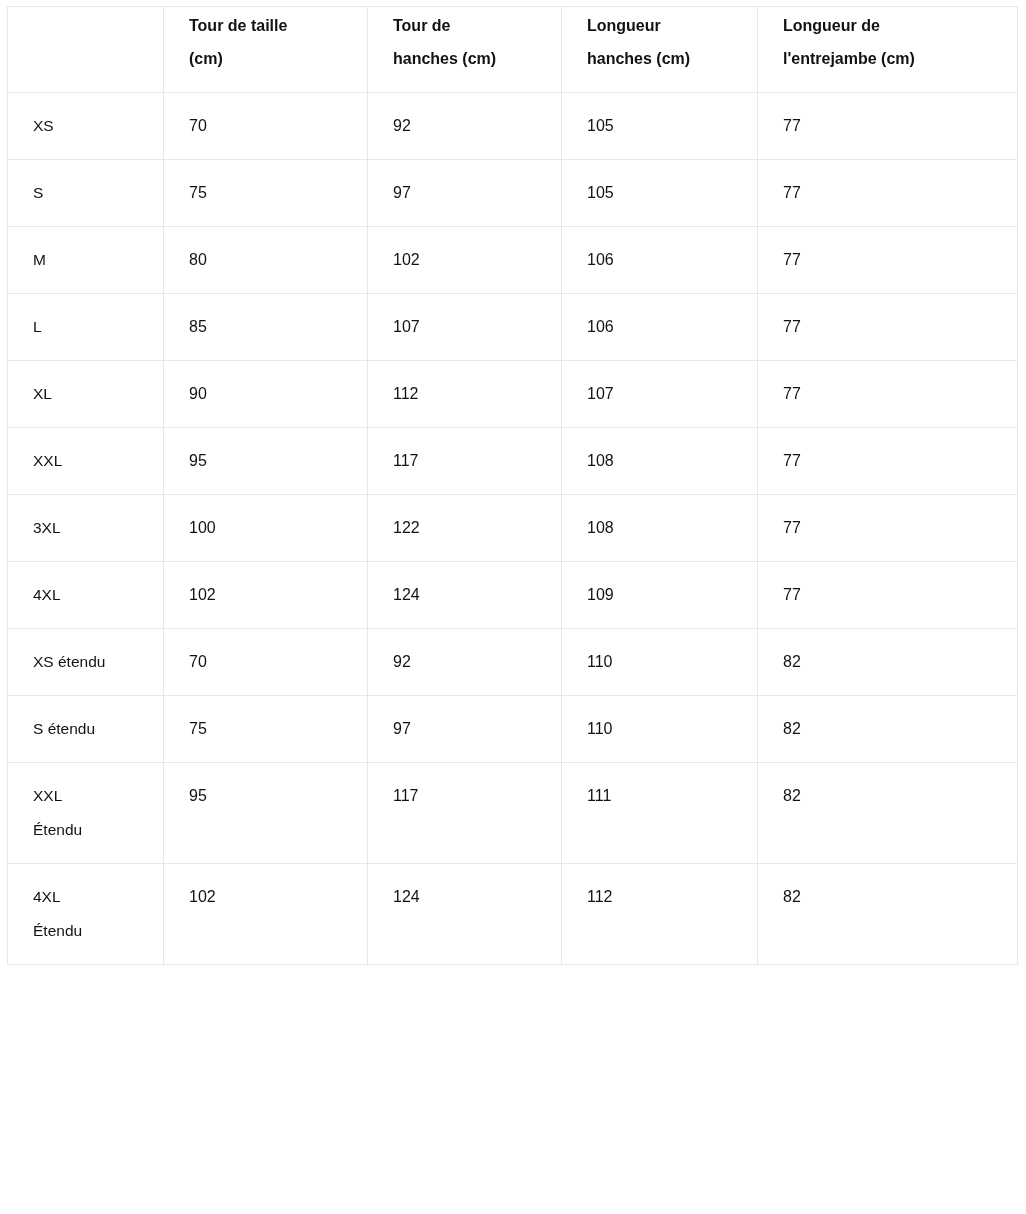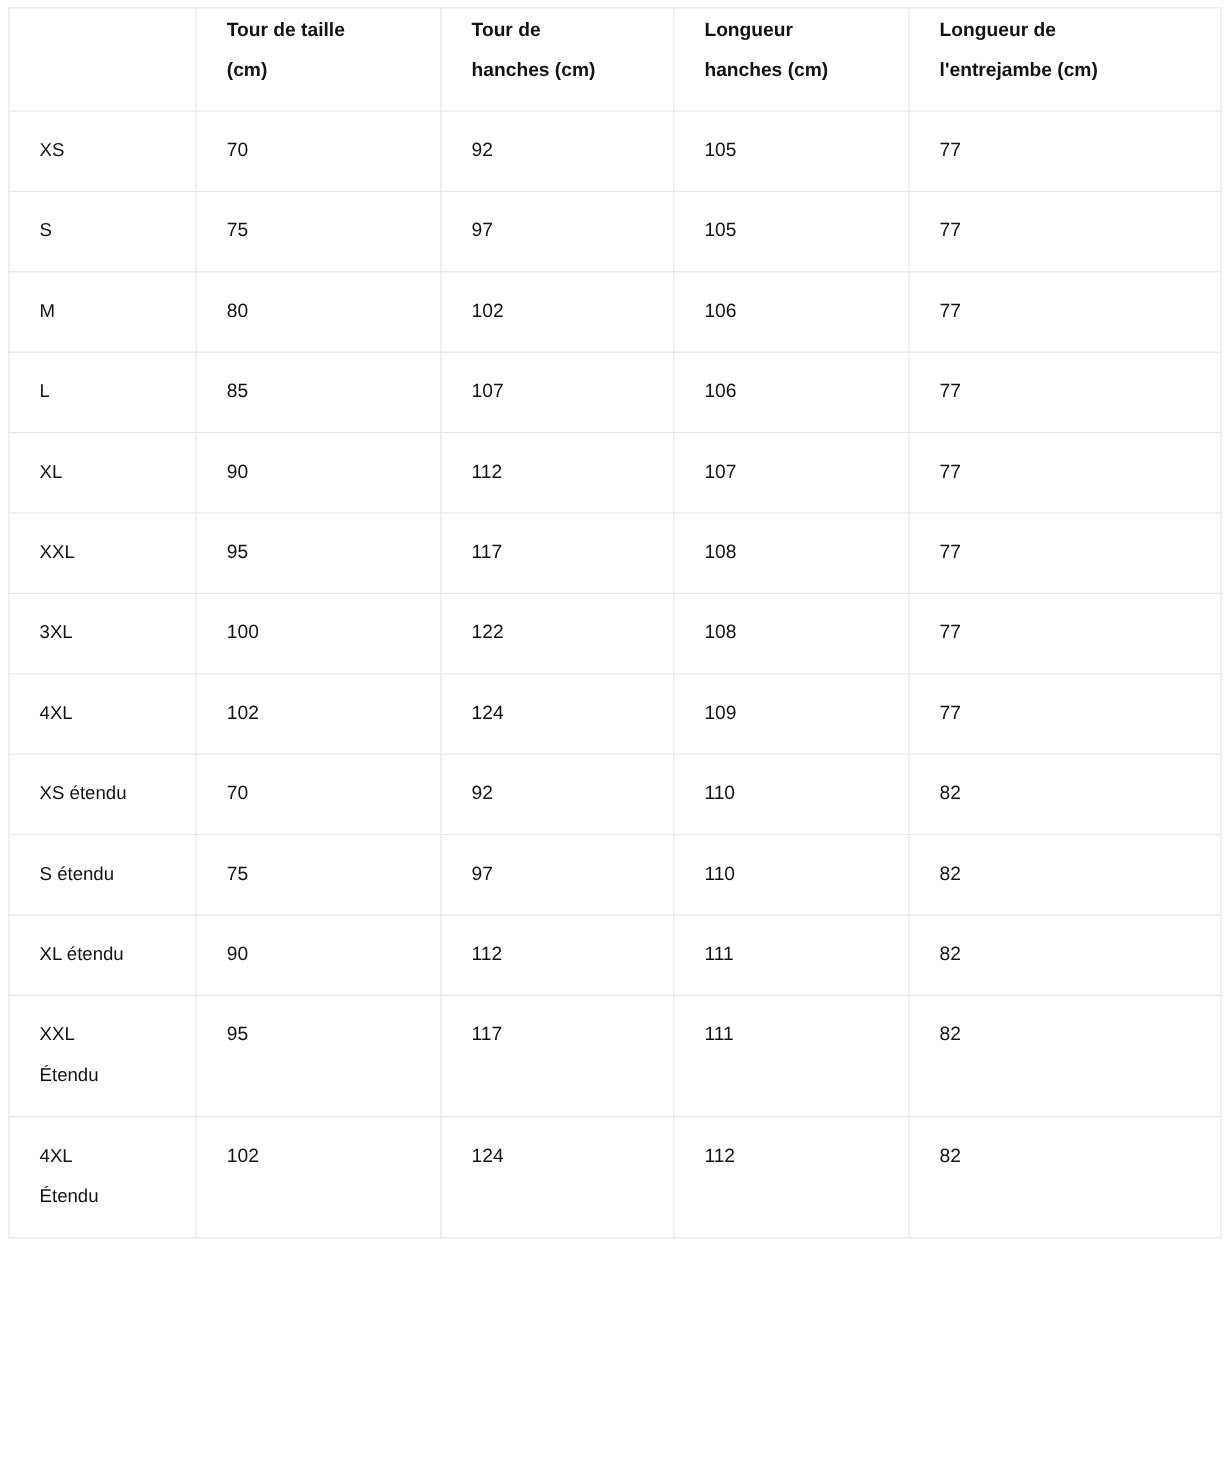--- a/index.html
+++ b/index.html
@@ -205,29 +205,20 @@
             <span class="rh-line">S étendu</span>
           </th>
           <td class="val">75</td>
           <td class="val">97</td>
           <td class="val">110</td>
           <td class="val">82</td>
         </tr>
 
 
 
-        <tr>
-          <th class="row-head">
-            <span class="rh-line">XL étendu</span>
-          </th>
-          <td class="val">90</td>
-          <td class="val">112</td>
-          <td class="val">111</td>
-          <td class="val">82</td>
-        </tr>
 
         <tr class="tall">
           <th class="row-head">
             <span class="rh-line">XXL</span>
             <span class="rh-line">Étendu</span>
           </th>
           <td class="val">95</td>
           <td class="val">117</td>
           <td class="val">111</td>
           <td class="val">82</td>

